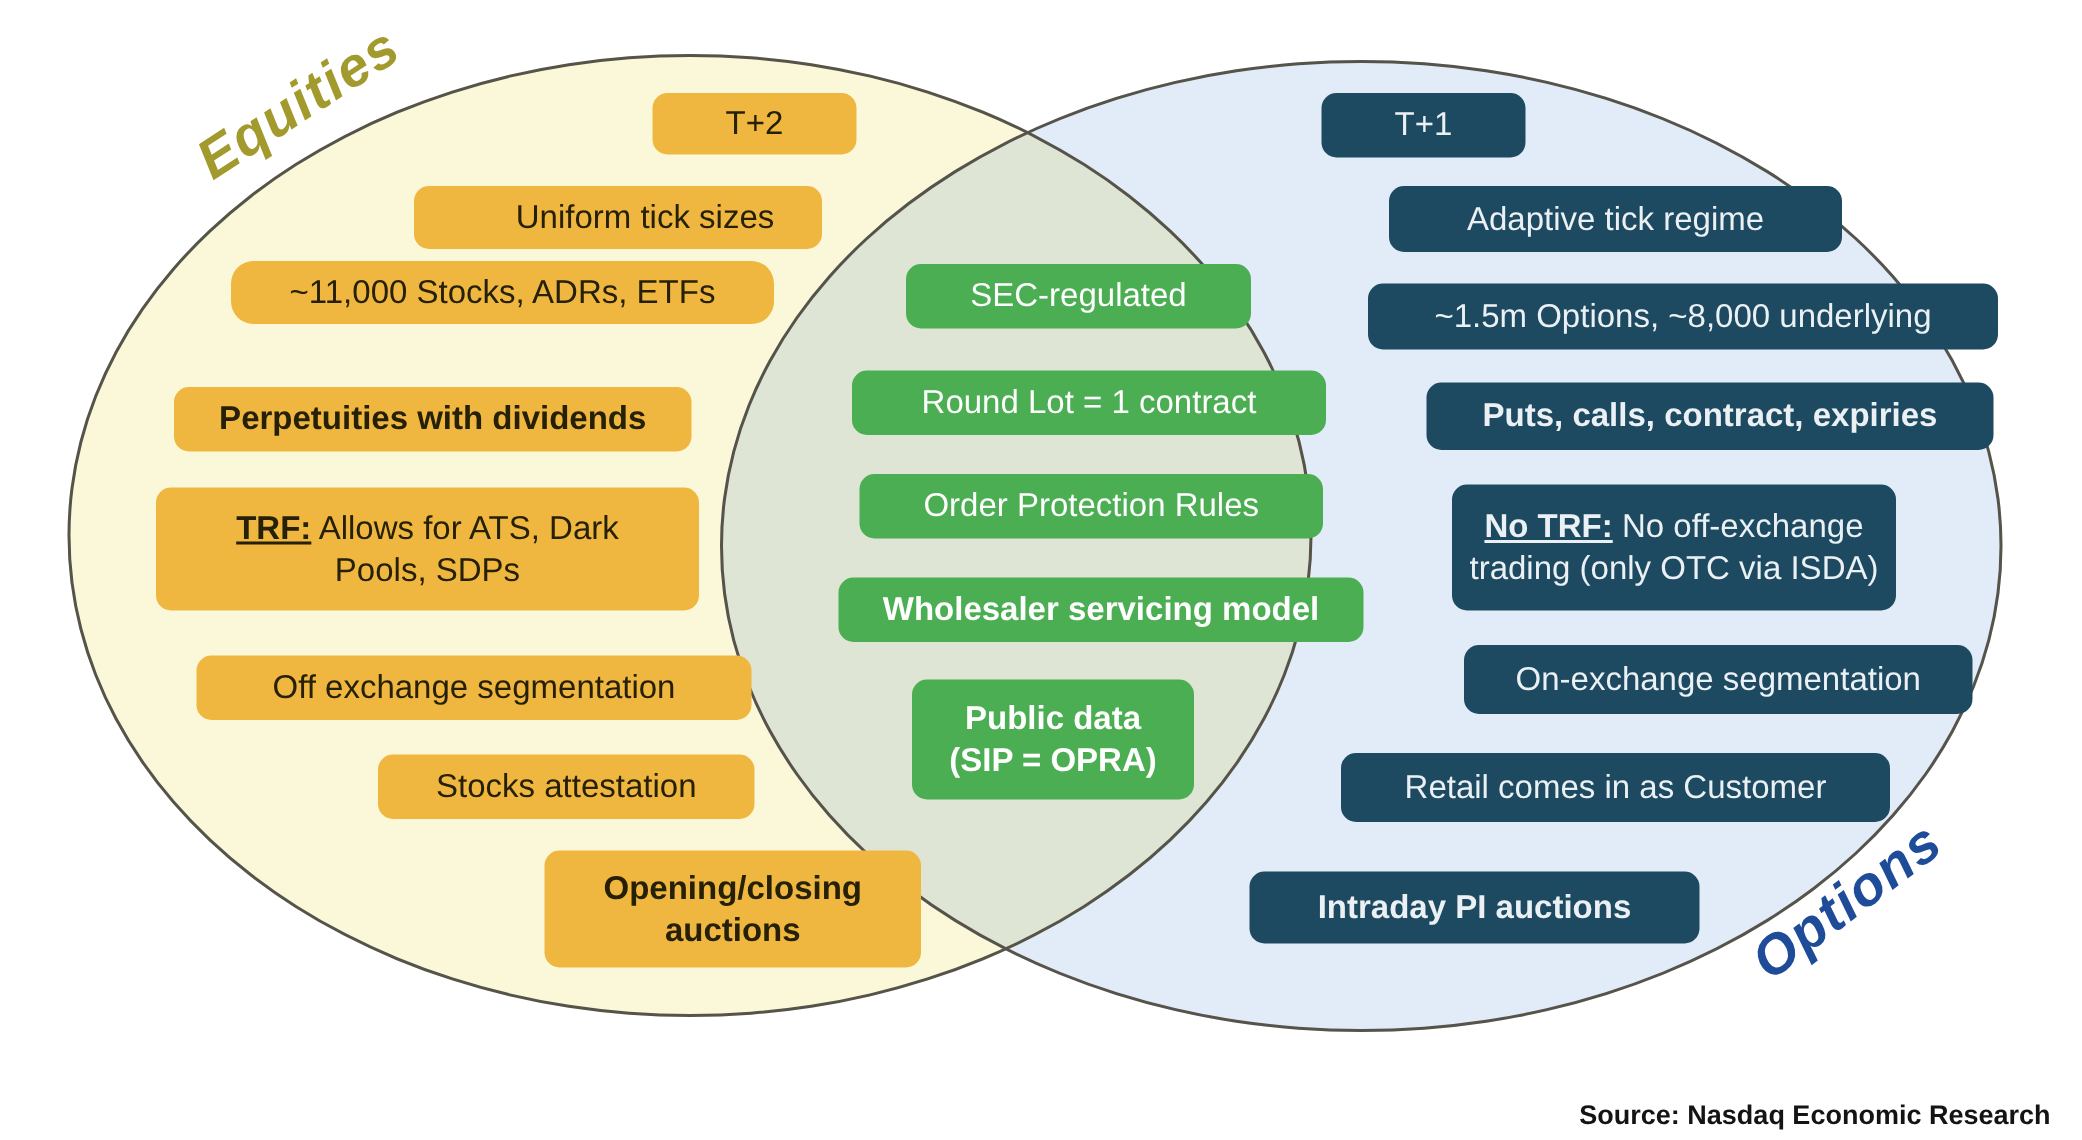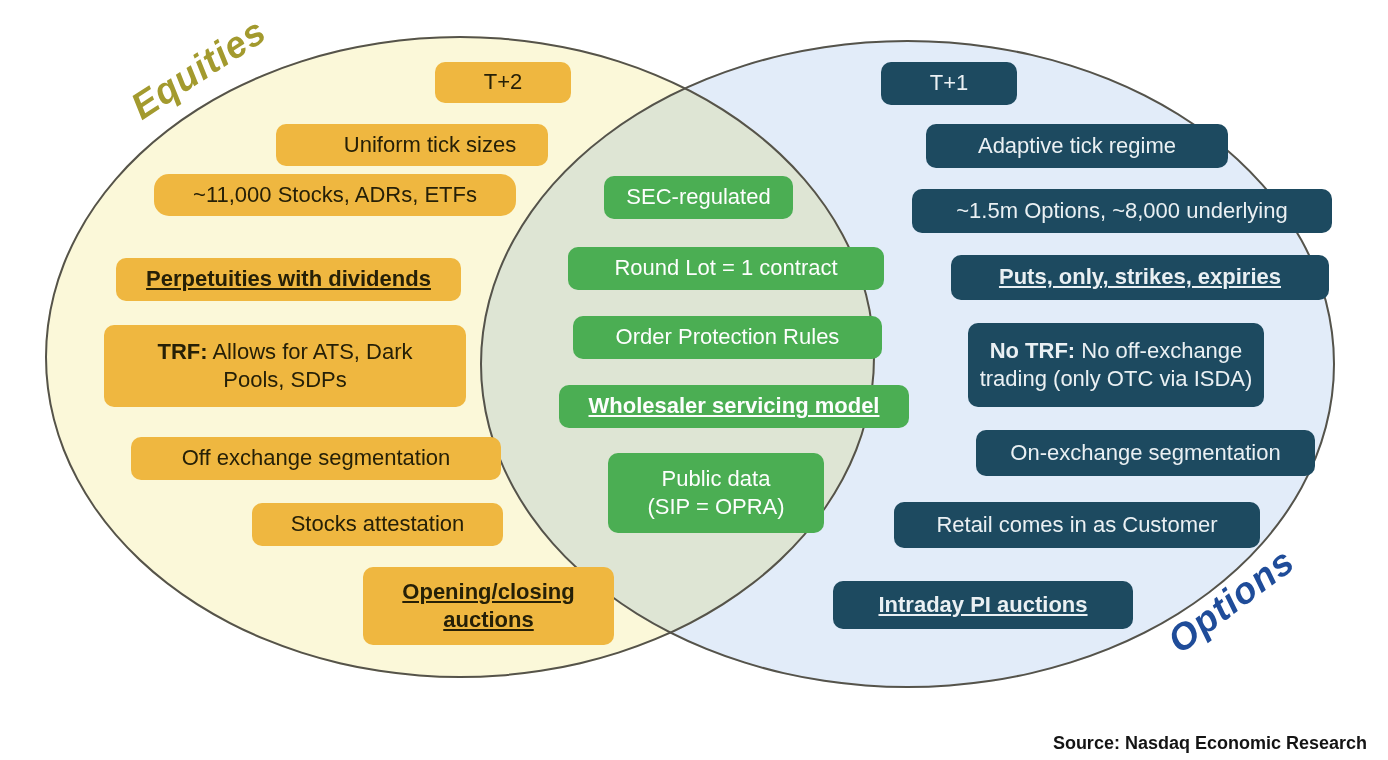--- a/index.html
+++ b/index.html
@@ -54,22 +54,22 @@
     font-size: 22px;
     line-height: 1.28;
     white-space: pre-line;
     padding: 2px 8px;
     box-sizing: border-box;
     margin-left: 36px;
   }
   .box.grp-equities { background: var(--equities-box, #EFB740); color: #262007; }
   .box.grp-shared   { background: var(--shared-box, #4BAE53);   color: #FDFEFD; }
   .box.grp-options  { background: var(--options-box, #1D4A60);  color: #EAF0F3; }
-  .box.bold { font-weight: 700; text-decoration: underline; }
-  .box b { font-weight: 700; }
+  .box.bold { font-weight: 700; }
+  .box b { font-weight: 700; text-decoration: underline; }
   .circle-title {
     position: absolute;
     font-size: 37px;
     font-weight: 700;
     font-style: italic;
     letter-spacing: 1px;
     white-space: nowrap;
   }
   .title-equities {
     left: 123px; top: 48px;
@@ -110,30 +110,30 @@
       <div class="box grp-equities" style="left: 399px; top: 62px; width: 136px; height: 41px;">T+2</div>
       <div class="box grp-equities" style="left: 240px; top: 124px; width: 272px; height: 42px; padding-left: 44px;">Uniform tick sizes</div>
       <div class="box grp-equities" style="left: 118px; top: 174px; width: 362px; height: 42px; border-radius: 15px;">~11,000 Stocks, ADRs, ETFs</div>
       <div class="box grp-equities bold" style="left: 80px; top: 258px; width: 345px; height: 43px;">Perpetuities with dividends</div>
       <div class="box grp-equities" style="left: 68px; top: 325px; width: 362px; height: 82px;"><span><b>TRF:</b> Allows for ATS, Dark
 Pools, SDPs</span></div>
       <div class="box grp-equities" style="left: 95px; top: 437px; width: 370px; height: 43px;">Off exchange segmentation</div>
       <div class="box grp-equities" style="left: 216px; top: 503px; width: 251px; height: 43px;">Stocks attestation</div>
       <div class="box grp-equities bold" style="left: 327px; top: 567px; width: 251px; height: 78px;">Opening/closing
 auctions</div>
-      <div class="box grp-shared" style="left: 568px; top: 176px; width: 189px; height: 43px;">SEC-regulated</div>
+      <div class="box grp-shared" style="left: 568px; top: 176px; width: 230px; height: 43px;">SEC-regulated</div>
       <div class="box grp-shared" style="left: 532px; top: 247px; width: 316px; height: 43px;">Round Lot = 1 contract</div>
       <div class="box grp-shared" style="left: 537px; top: 316px; width: 309px; height: 43px;">Order Protection Rules</div>
       <div class="box grp-shared bold" style="left: 523px; top: 385px; width: 350px; height: 43px;">Wholesaler servicing model</div>
-      <div class="box grp-shared" style="left: 572px; top: 453px; width: 216px; height: 80px;">Public data
+      <div class="box grp-shared" style="left: 572px; top: 453px; width: 188px; height: 80px; font-weight: bold;">Public data
 (SIP = OPRA)</div>
       <div class="box grp-options" style="left: 845px; top: 62px; width: 136px; height: 43px;">T+1</div>
       <div class="box grp-options" style="left: 890px; top: 124px; width: 302px; height: 44px;">Adaptive tick regime</div>
       <div class="box grp-options" style="left: 876px; top: 189px; width: 420px; height: 44px;">~1.5m Options, ~8,000 underlying</div>
-      <div class="box grp-options bold" style="left: 915px; top: 255px; width: 378px; height: 45px;">Puts, only, strikes, expiries</div>
+      <div class="box grp-options bold" style="left: 915px; top: 255px; width: 378px; height: 45px;">Puts, calls, contract, expiries</div>
       <div class="box grp-options" style="left: 932px; top: 323px; width: 296px; height: 84px;"><span><b>No TRF:</b> No off-exchange
 trading (only OTC via ISDA)</span></div>
       <div class="box grp-options" style="left: 940px; top: 430px; width: 339px; height: 46px;">On-exchange segmentation</div>
       <div class="box grp-options" style="left: 858px; top: 502px; width: 366px; height: 46px;">Retail comes in as Customer</div>
       <div class="box grp-options bold" style="left: 797px; top: 581px; width: 300px; height: 48px;">Intraday PI auctions</div>
     </div>
 
   <div class="source">Source: Nasdaq Economic Research</div>
 </div>
 

